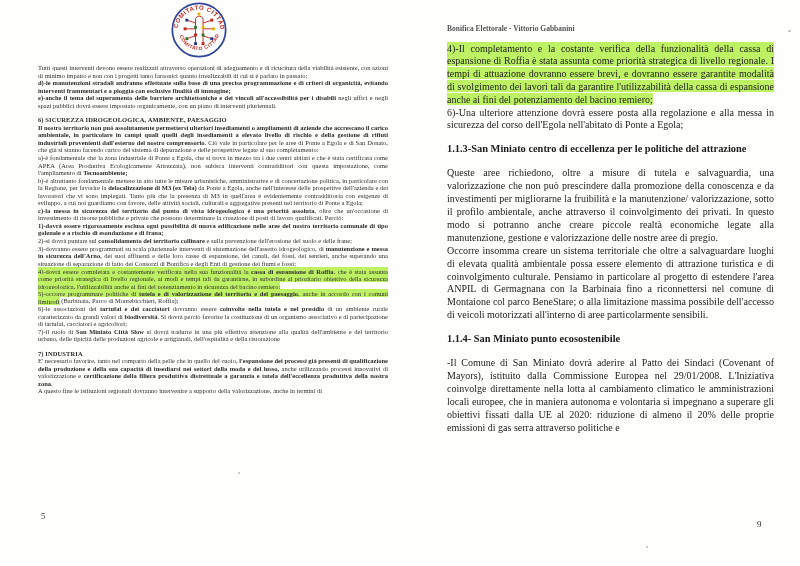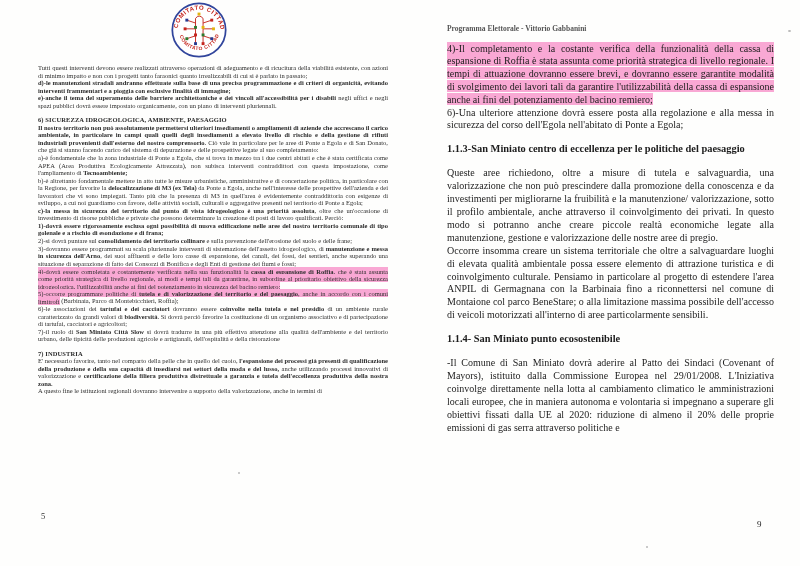--- a/index.html
+++ b/index.html
@@ -22,21 +22,21 @@
   .right-header{position:absolute;left:47px;top:24px;font-size:7.5px;font-weight:bold;color:#565656;}
   .right-text{
     position:absolute;left:47px;top:42px;width:327px;
     font-size:10px;line-height:12.9px;color:#1c1c1c;text-align:justify;
   }
   .right-text p{margin:0;}
   .right-heading{font-weight:bold;margin:11px 0 11px 0 !important;font-size:10.4px;}
   .right-pageno{position:absolute;left:357px;top:519px;font-size:9px;color:#222;}
   
   .b{font-weight:bold;}
-  .hl{background:#f9a8d4;box-decoration-break:clone;-webkit-box-decoration-break:clone;padding:.5px 0;}
+  .hl{background:#bef264;box-decoration-break:clone;-webkit-box-decoration-break:clone;padding:.5px 0;}
   .speck{position:absolute;background:#b9b9b9;border-radius:50%;}
 </style>
 </head>
 <body>
 
 <div class="scan">
 
   <div class="left-page">
 
     <svg class="stamp" width="64" height="58" viewBox="0 0 100 100">
@@ -99,27 +99,27 @@
 
       <p class="left-heading">7) INDUSTRIA</p>
       <p><span>E' necessario favorire, tanto nel comparto della pelle che in quello del cuoio, </span><span class="b">l'espansione dei processi già presenti di qualificazione della produzione e della sua capacità di insediarsi nei settori della moda e del lusso,</span><span> anche utilizzando processi innovativi di valorizzazione e </span><span class="b">certificazione della filiera produttiva distrettuale a garanzia e tutela dell'eccellenza produttiva della nostra zona.</span></p>
       <p><span>A questo fine le istituzioni regionali dovranno intervenire a supporto della valorizzazione, anche in termini di</span></p>
     </div>
 
     <div class="left-pageno">5</div>
   </div>
 
   <div class="right-page">
-    <div class="right-header">Programma Elettorale - Vittorio Gabbanini</div>
+    <div class="right-header">Bonifica Elettorale - Vittorio Gabbanini</div>
 
     <div class="right-text">
       <p><span class="hl">4)-Il completamento e la costante verifica della funzionalità della cassa di espansione di Roffia è stata assunta come priorità strategica di livello regionale. I tempi di attuazione dovranno essere brevi, e dovranno essere garantite modalità di svolgimento dei lavori tali da garantire l'utilizzabilità della cassa di espansione anche ai fini del potenziamento del bacino remiero;</span></p>
       <p><span>6)-Una ulteriore attenzione dovrà essere posta alla regolazione e alla messa in sicurezza del corso dell'Egola nell'abitato di Ponte a Egola;</span></p>
 
-      <p class="right-heading">1.1.3-San Miniato centro di eccellenza per le politiche del paesaggio</p>
+      <p class="right-heading">1.1.3-San Miniato centro di eccellenza per le politiche del attrazione</p>
       <p><span>Queste aree richiedono, oltre a misure di tutela e salvaguardia, una valorizzazione che non può prescindere dalla promozione della conoscenza e da investimenti per migliorarne la fruibilità e la manutenzione/ valorizzazione, sotto il profilo ambientale, anche attraverso il coinvolgimento dei privati. In questo modo si potranno anche creare piccole realtà economiche legate alla manutenzione, gestione e valorizzazione delle nostre aree di pregio.</span></p>
       <p><span>Occorre insomma creare un sistema territoriale che oltre a salvaguardare luoghi di elevata qualità ambientale possa essere elemento di attrazione turistica e di coinvolgimento culturale. Pensiamo in particolare al progetto di estendere l'area ANPIL di Germagnana con la Barbinaia fino a riconnettersi nel comune di Montaione col parco BeneStare; o alla limitazione massima possibile dell'accesso di veicoli motorizzati all'interno di aree particolarmente sensibili.</span></p>
 
       <p class="right-heading">1.1.4- San Miniato punto ecosostenibile</p>
       <p><span>-Il Comune di San Miniato dovrà aderire al Patto dei Sindaci (Covenant of Mayors), istituito dalla Commissione Europea nel 29/01/2008. L'Iniziativa coinvolge direttamente nella lotta al cambiamento climatico le amministrazioni locali europee, che in maniera autonoma e volontaria si impegnano a superare gli obiettivi fissati dalla UE al 2020: riduzione di almeno il 20% delle proprie emissioni di gas serra attraverso politiche e</span></p>
     </div>
 
     <div class="right-pageno">9</div>
   </div>
 

